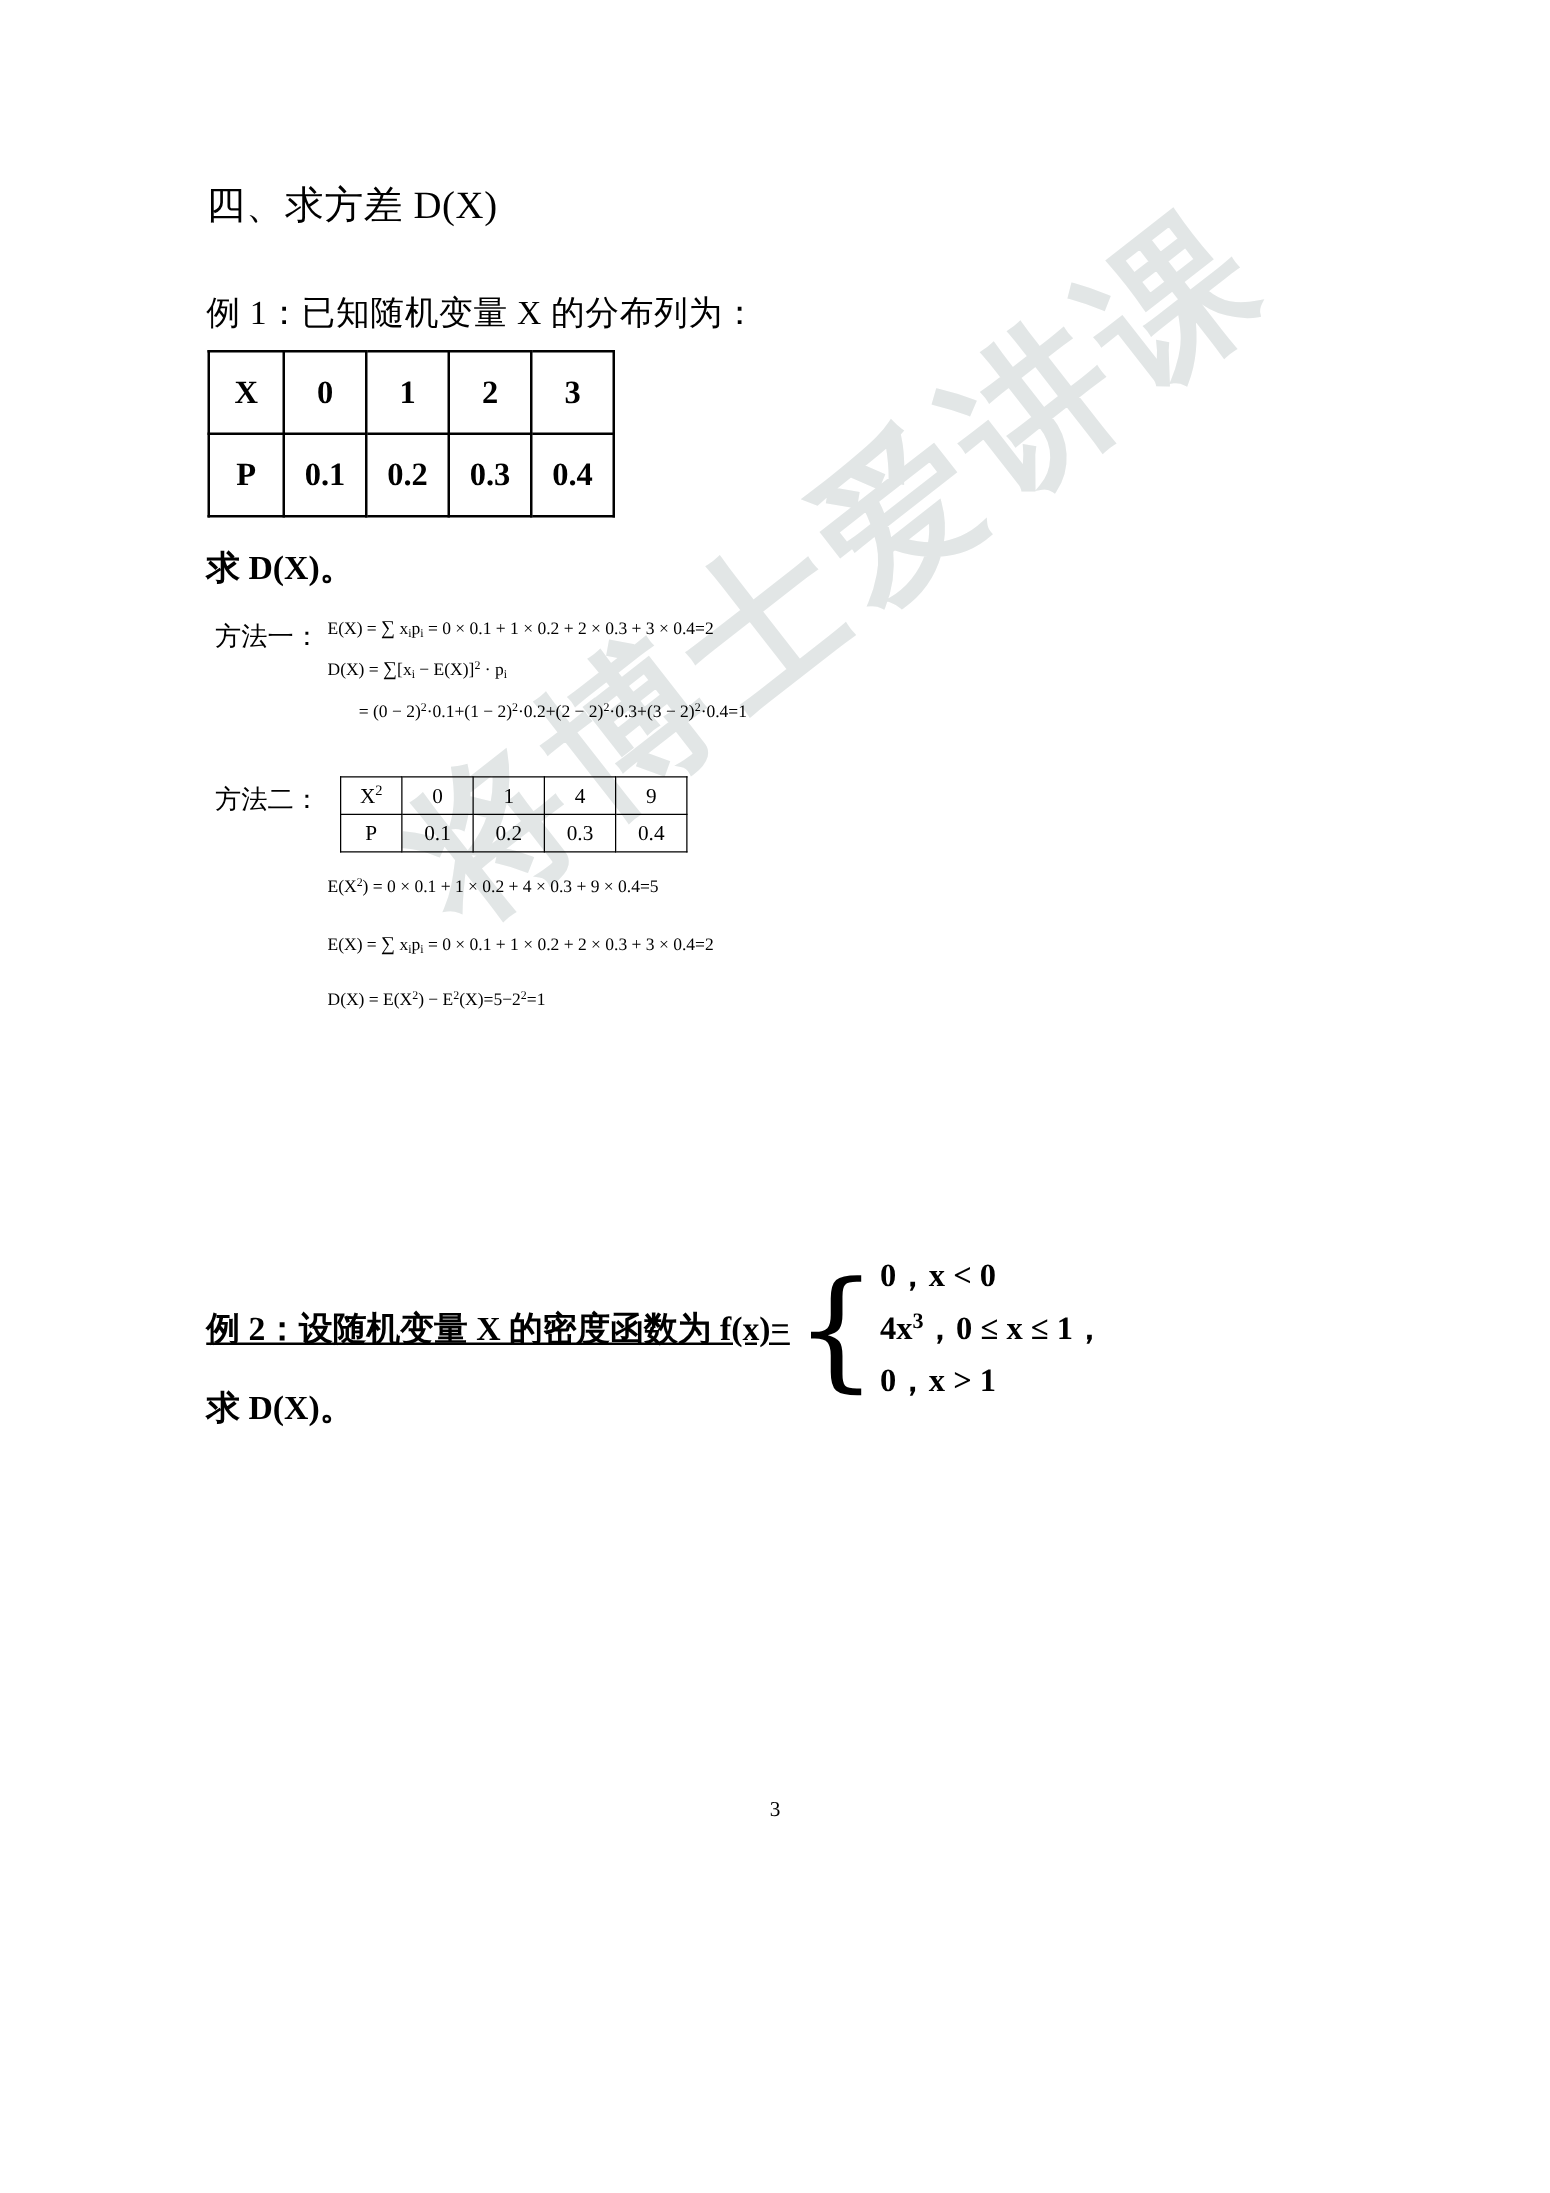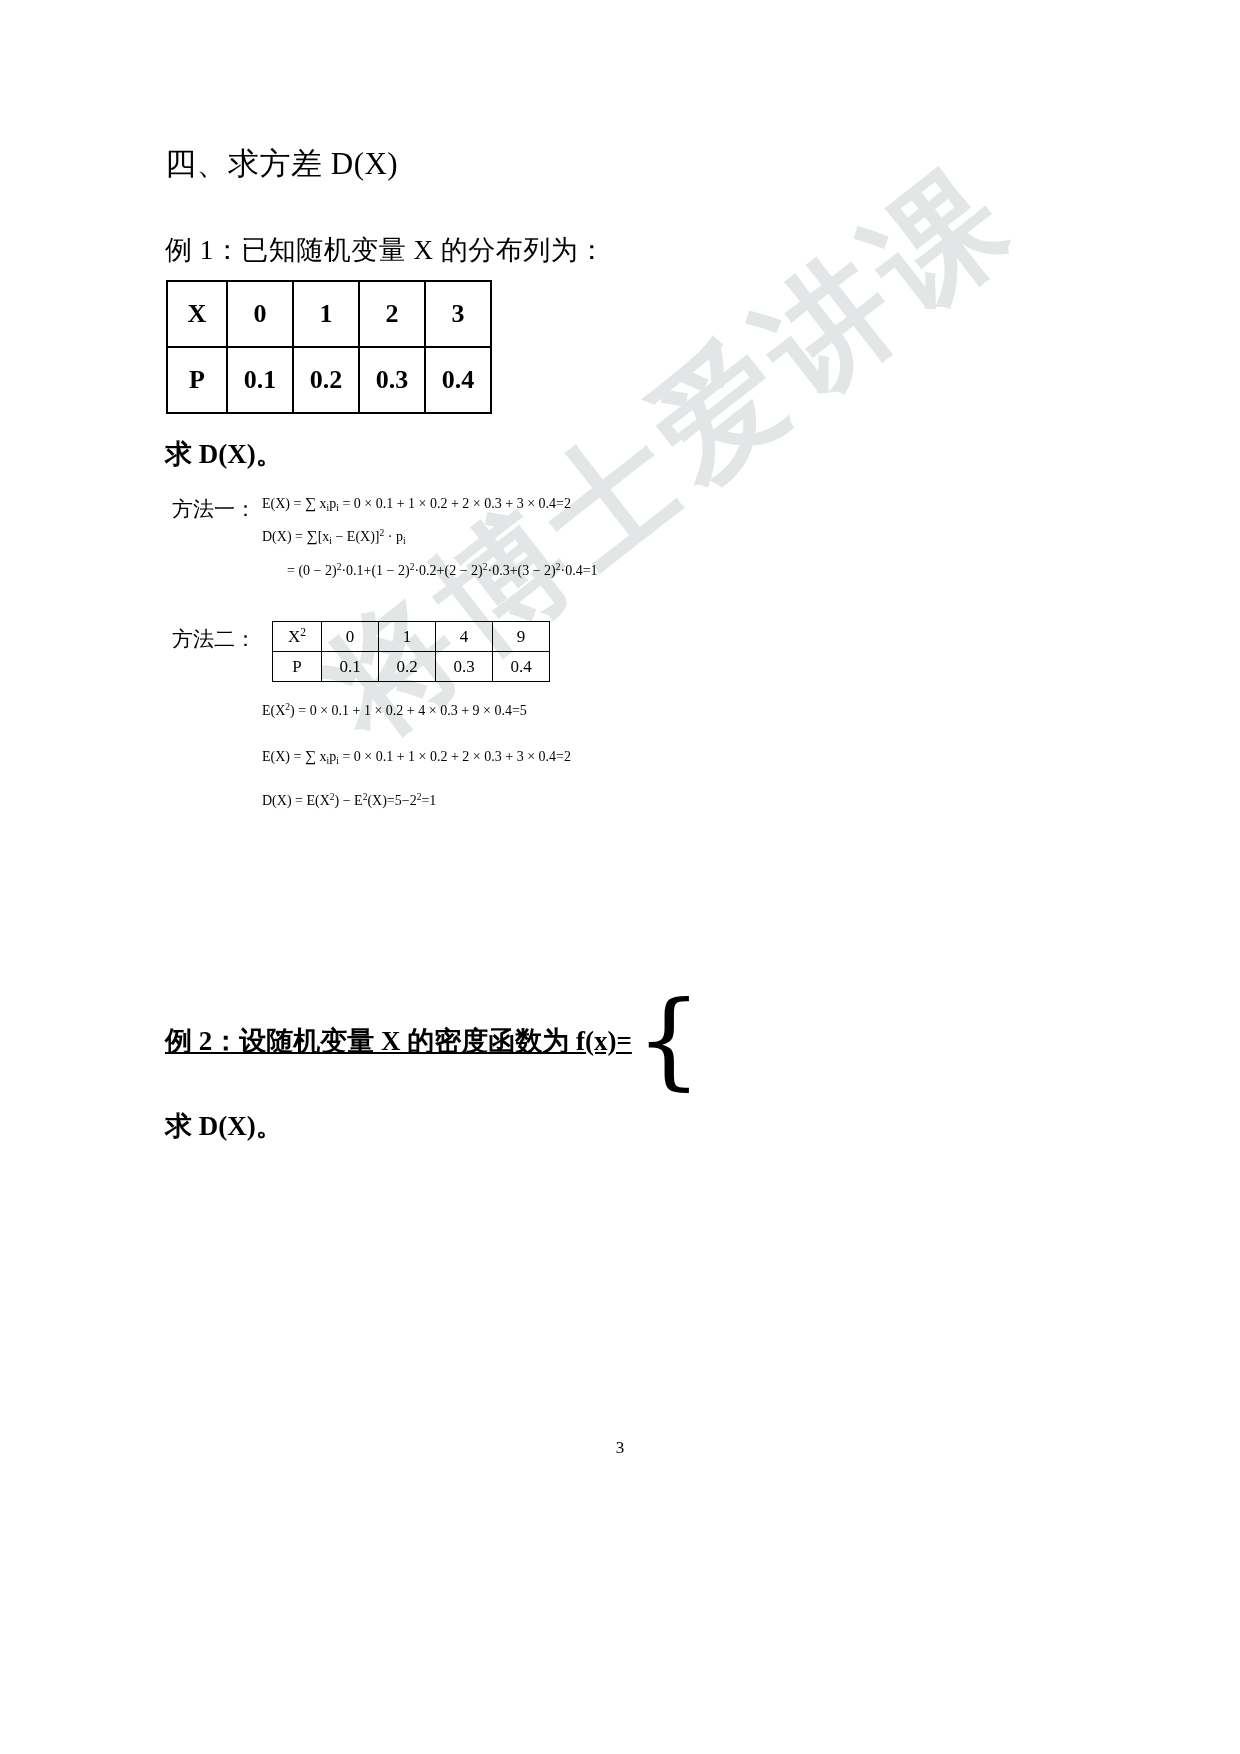--- a/index.html
+++ b/index.html
@@ -260,20 +260,25 @@
       E(X) = <span class="sum">∑</span>&nbsp;x<sub>i</sub>p<sub>i</sub> = 0 × 0.1 + 1 × 0.2 + 2 × 0.3 + 3 × 0.4=2
     </div>
 
     <div class="fml f2c">
       D(X) = E(X<sup>2</sup>) − E<sup>2</sup>(X)=5−2<sup>2</sup>=1
     </div>
 
     <div class="ex2-wrap">
       <span class="ex2-text">例 2：设随机变量 X 的密度函数为 f(x)=</span>
       <span class="brace">{</span>
+      <span class="cases">
+        <div>0，x &lt; 0</div>
+        <div>4x<sup>3</sup>，0 ≤ x ≤ 1，</div>
+        <div>0，x &gt; 1</div>
+      </span>
     </div>
 
     <div class="ask2">求 D(X)。</div>
 
     <div class="pageno">3</div>
 
   </div>
 </div>
 
 </body></html>

